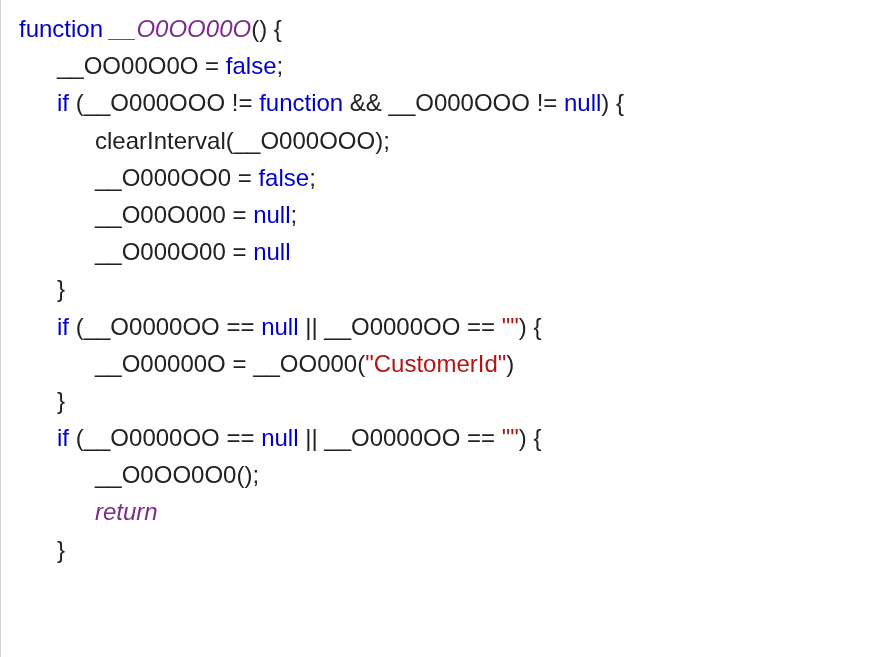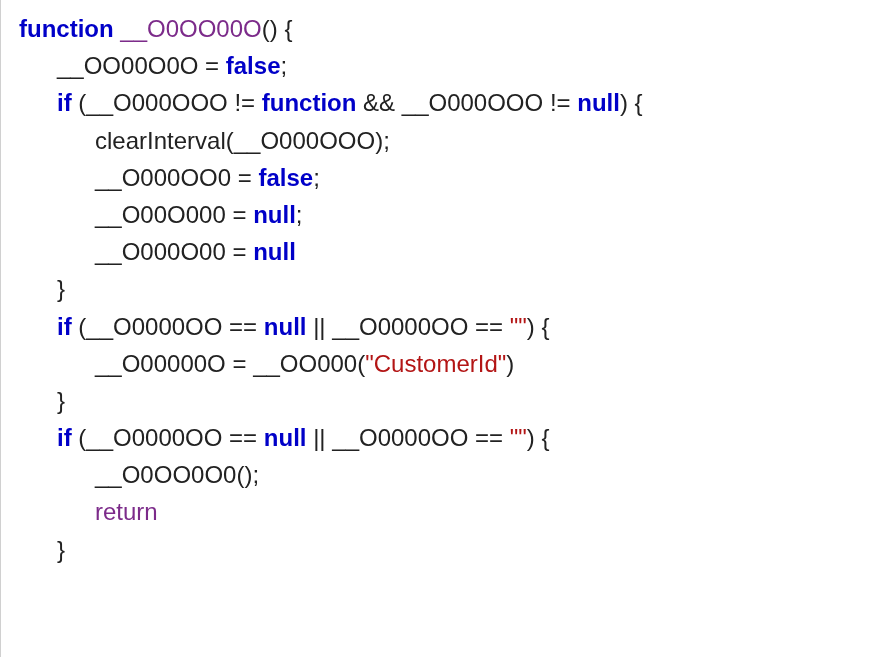--- a/index.html
+++ b/index.html
@@ -14,22 +14,22 @@
     margin: 0;
     padding: 10px 18px 0 18px;
     font-family: "Segoe UI", "Helvetica Neue", Arial, sans-serif;
     font-size: 24px;
     line-height: 1.55;
     white-space: pre;
     border-left: 1px solid #d0d0d0;
     box-sizing: border-box;
     height: 100%;
   }
-  .kw  { color: #0000c8; font-weight: bold; }   
-  .fn  { color: #7c2b8a; }   
+  .kw  { color: #0000c8; }   
+  .fn  { color: #7c2b8a; font-style: italic; }   
   .pl  { color: #222; }
   .str { color: #b31515; }   
   .ind1 { display:inline-block; width: 38px; }
   .ind2 { display:inline-block; width: 76px; }
 </style>
 </head>
 <body>
 
 <pre class="code"><span class="kw">function</span> <span class="fn">__O0OO00O</span><span class="pl">(</span><span class="pl">)</span> <span class="pl">{</span>
 <span class="ind1"></span><span class="pl">__OO00O0O</span><span class="pl"> = </span><span class="kw">false</span><span class="pl">;</span>

